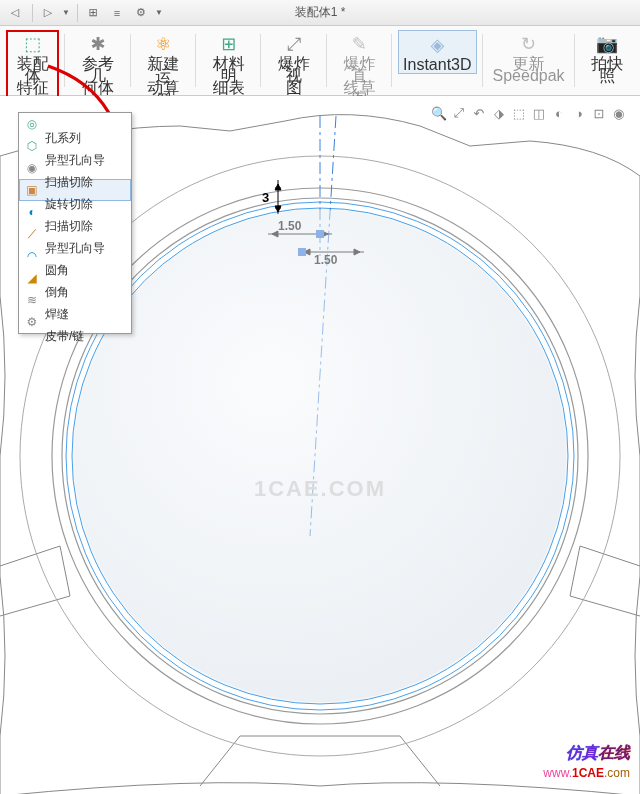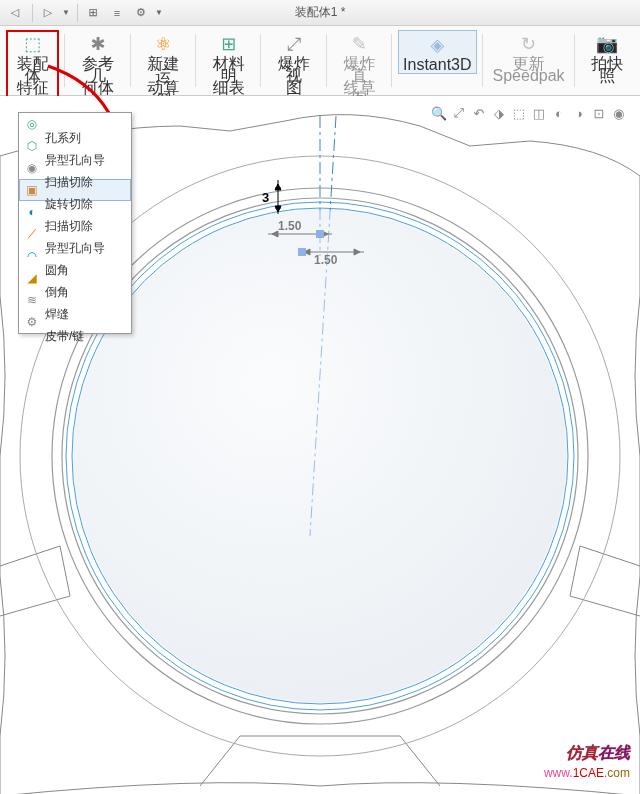--- a/index.html
+++ b/index.html
@@ -26,25 +26,25 @@
   .view-tools { position: absolute; top: 6px; right: 10px; display: flex; gap: 2px; background: rgba(255,255,255,.8); padding: 2px; }
   .view-tools .vt { width: 18px; height: 18px; display: flex; align-items: center; justify-content: center; color: #888; font-size: 13px; }
   
   .dropdown { position: absolute; top: 112px; left: 18px; width: 114px; background: #fff; border: 1px solid #999; box-shadow: 2px 2px 4px rgba(0,0,0,.2); z-index: 10; }
   .dd-item { display: flex; align-items: center; height: 22px; padding: 0 4px; }
   .dd-item.hi { background: #e8f0fa; border: 1px solid #90b8e0; padding: 0 3px; }
   .dd-icon { width: 18px; height: 18px; display: flex; align-items: center; justify-content: center; margin-right: 4px; font-size: 12px; }
   .dd-label { font-size: 12px; color: #333; margin-top: 28px; }
   .watermark-right { position: absolute; bottom: 14px; right: 10px; text-align: right; }
   .wm-cn { font-size: 16px; font-weight: bold; font-style: italic; }
-  .wm-cn .c1 { color: #b91c1c; text-shadow: 0 0 1px #2a7de0; }
+  .wm-cn .c1 { color: #6d28d9; text-shadow: 0 0 1px #2a7de0; }
   .wm-cn .c2 { color: #701a75; text-shadow: 0 0 1px #e04020; }
   .wm-url { font-size: 12px; margin-top: 2px; }
   .wm-url .u1 { color: #ec4899; }
-  .wm-url .u2 { color: #d00; font-weight: normal; }
+  .wm-url .u2 { color: #d00; font-weight: bold; }
   .wm-url .u3 { color: #a16207; }
   .wm-center { position: absolute; top: 380px; left: 50%; transform: translateX(-50%); font-size: 22px; color: #ddd; letter-spacing: 2px; font-weight: bold; }
   
   .red-arrow { position: absolute; z-index: 5; pointer-events: none; }
 </style>
 </head>
 <body>
 
 <div class="top-toolbar">
   <div class="tb-item">◁</div>
@@ -176,20 +176,21 @@
 
     <defs>
       <radialGradient id="sh" cx="40%" cy="35%" r="70%">
         <stop offset="0%" stop-color="#ffffff"></stop>
         <stop offset="100%" stop-color="#e0e6ec"></stop>
       </radialGradient>
     </defs>
     <circle cx="320" cy="360" r="246" fill="url(#sh)" opacity=".5"></circle>
   </svg>
 
+  <div class="wm-center">1CAE.COM</div>
 
   <div class="view-tools">
     <div class="vt">🔍</div>
     <div class="vt">⤢</div>
     <div class="vt">↶</div>
     <div class="vt">⬗</div>
     <div class="vt">⬚</div>
     <div class="vt">◫</div>
     <div class="vt">◐</div>
     <div class="vt">◑</div>

